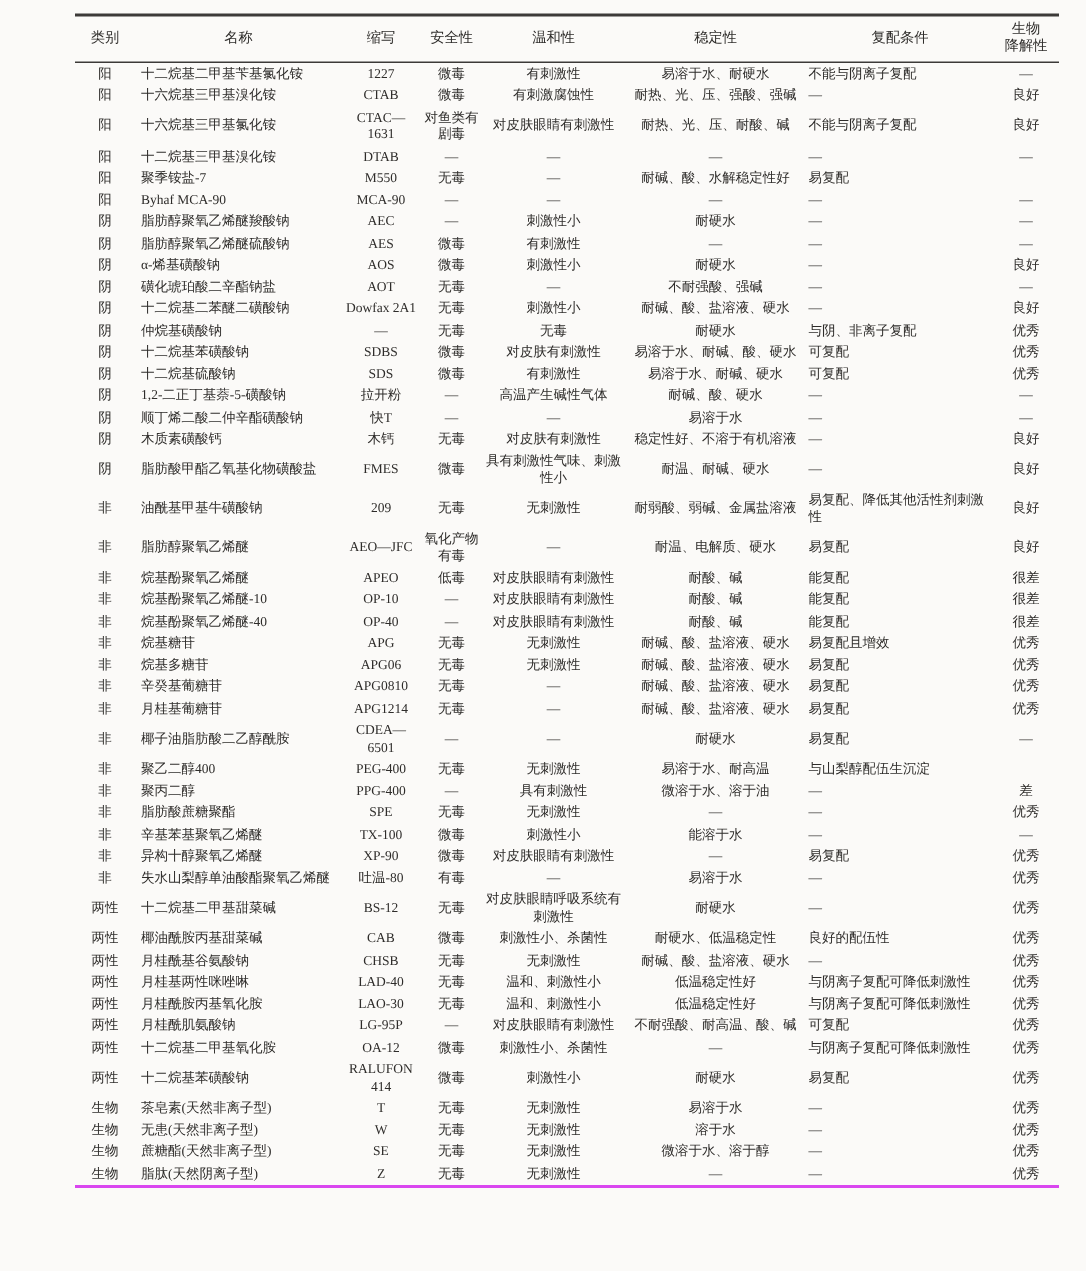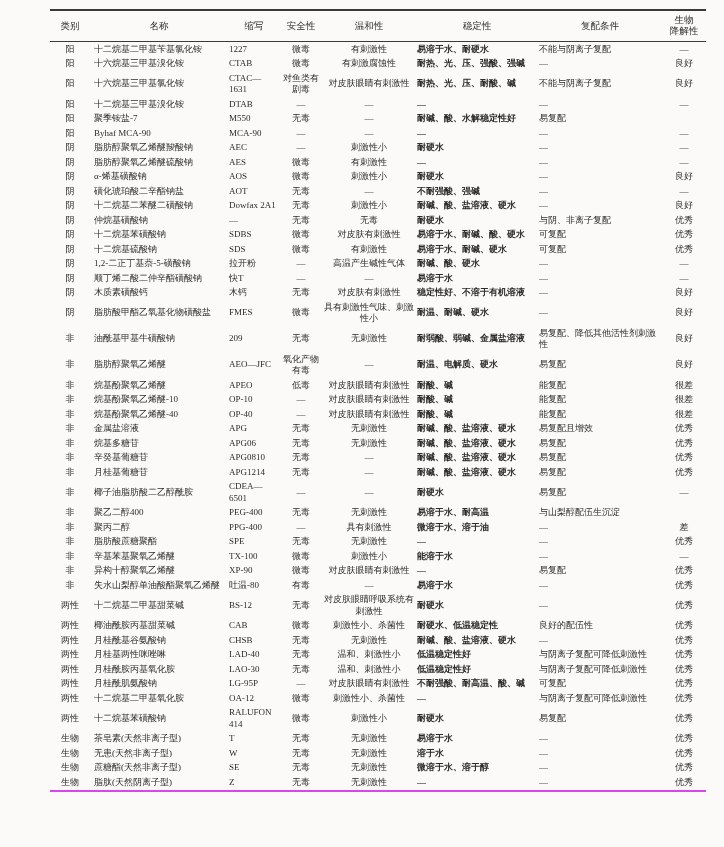--- a/index.html
+++ b/index.html
@@ -25,24 +25,24 @@
     font-size:9px;line-height:11.5px;
     padding:1.5px 1px;vertical-align:middle;
     word-break:break-word;
   }
   
   col.c0{width:40px;} col.c1{width:138px;} col.c2{width:52px;}
   col.c3{width:42px;} col.c4{width:94px;} col.c5{width:122px;}
   col.c6{width:124px;} col.c7{width:44px;}
   td.col-0{text-align:center;}
   td.col-1{text-align:left;padding-left:4px;}
-  td.col-2{margin-left:13px;}
+  td.col-2{text-align:center;margin-left:13px;}
   td.col-3{text-align:center;}
   td.col-4{text-align:center;}
-  td.col-5{text-align:left;font-weight:bold;}
+  td.col-5{text-align:center;}
   td.col-6{text-align:left;}
   td.col-7{text-align:center;}
 </style>
 </head>
 <body>
 
 <div class="doc">
   <table>
     <colgroup>
       <col class="c0">
@@ -293,21 +293,21 @@
           <td class="col-1">烷基酚聚氧乙烯醚-40</td>
           <td class="col-2">OP-40</td>
           <td class="col-3">—</td>
           <td class="col-4">对皮肤眼睛有刺激性</td>
           <td class="col-5">耐酸、碱</td>
           <td class="col-6">能复配</td>
           <td class="col-7">很差</td>
         </tr>
         <tr>
           <td class="col-0">非</td>
-          <td class="col-1">金属盐溶液</td>
+          <td class="col-1">烷基糖苷</td>
           <td class="col-2">APG</td>
           <td class="col-3">无毒</td>
           <td class="col-4">无刺激性</td>
           <td class="col-5">耐碱、酸、盐溶液、硬水</td>
           <td class="col-6">易复配且增效</td>
           <td class="col-7">优秀</td>
         </tr>
         <tr>
           <td class="col-0">非</td>
           <td class="col-1">烷基多糖苷</td>

